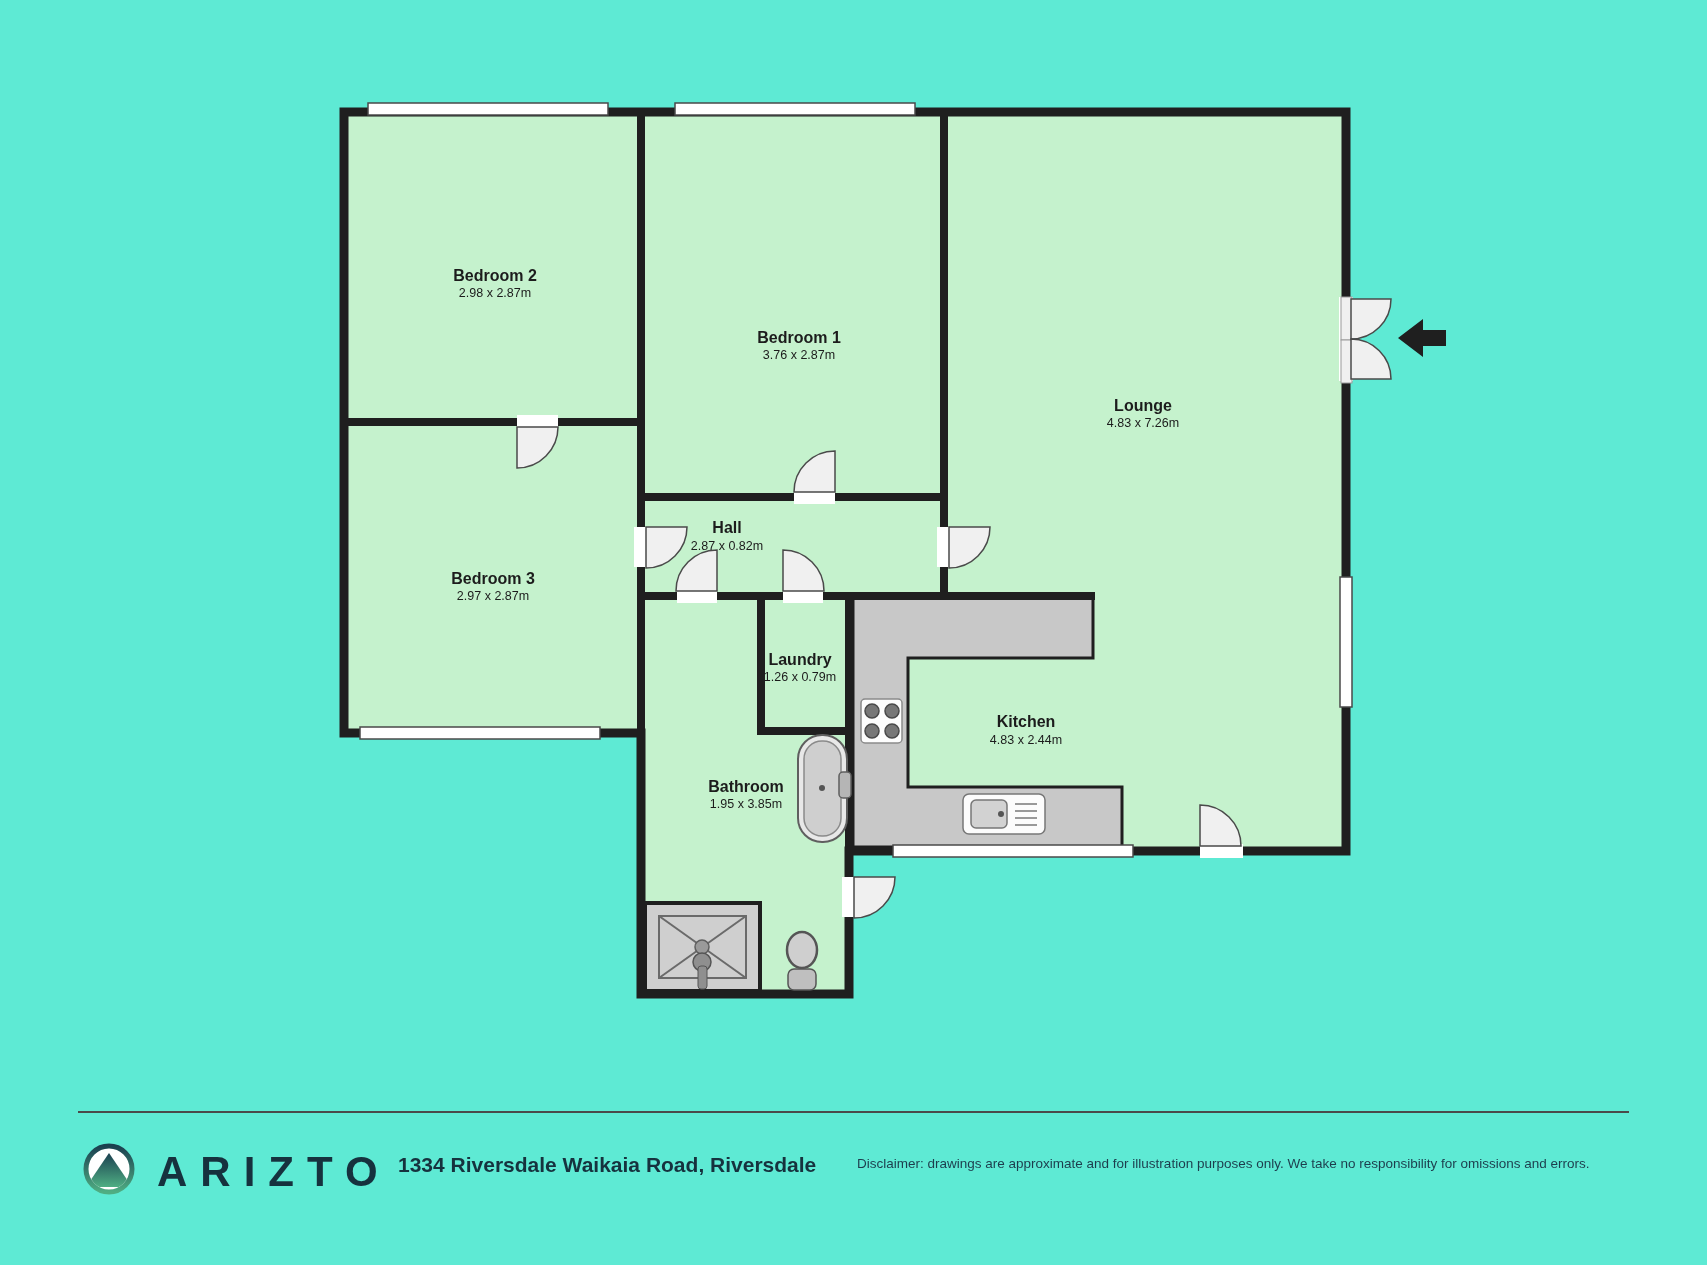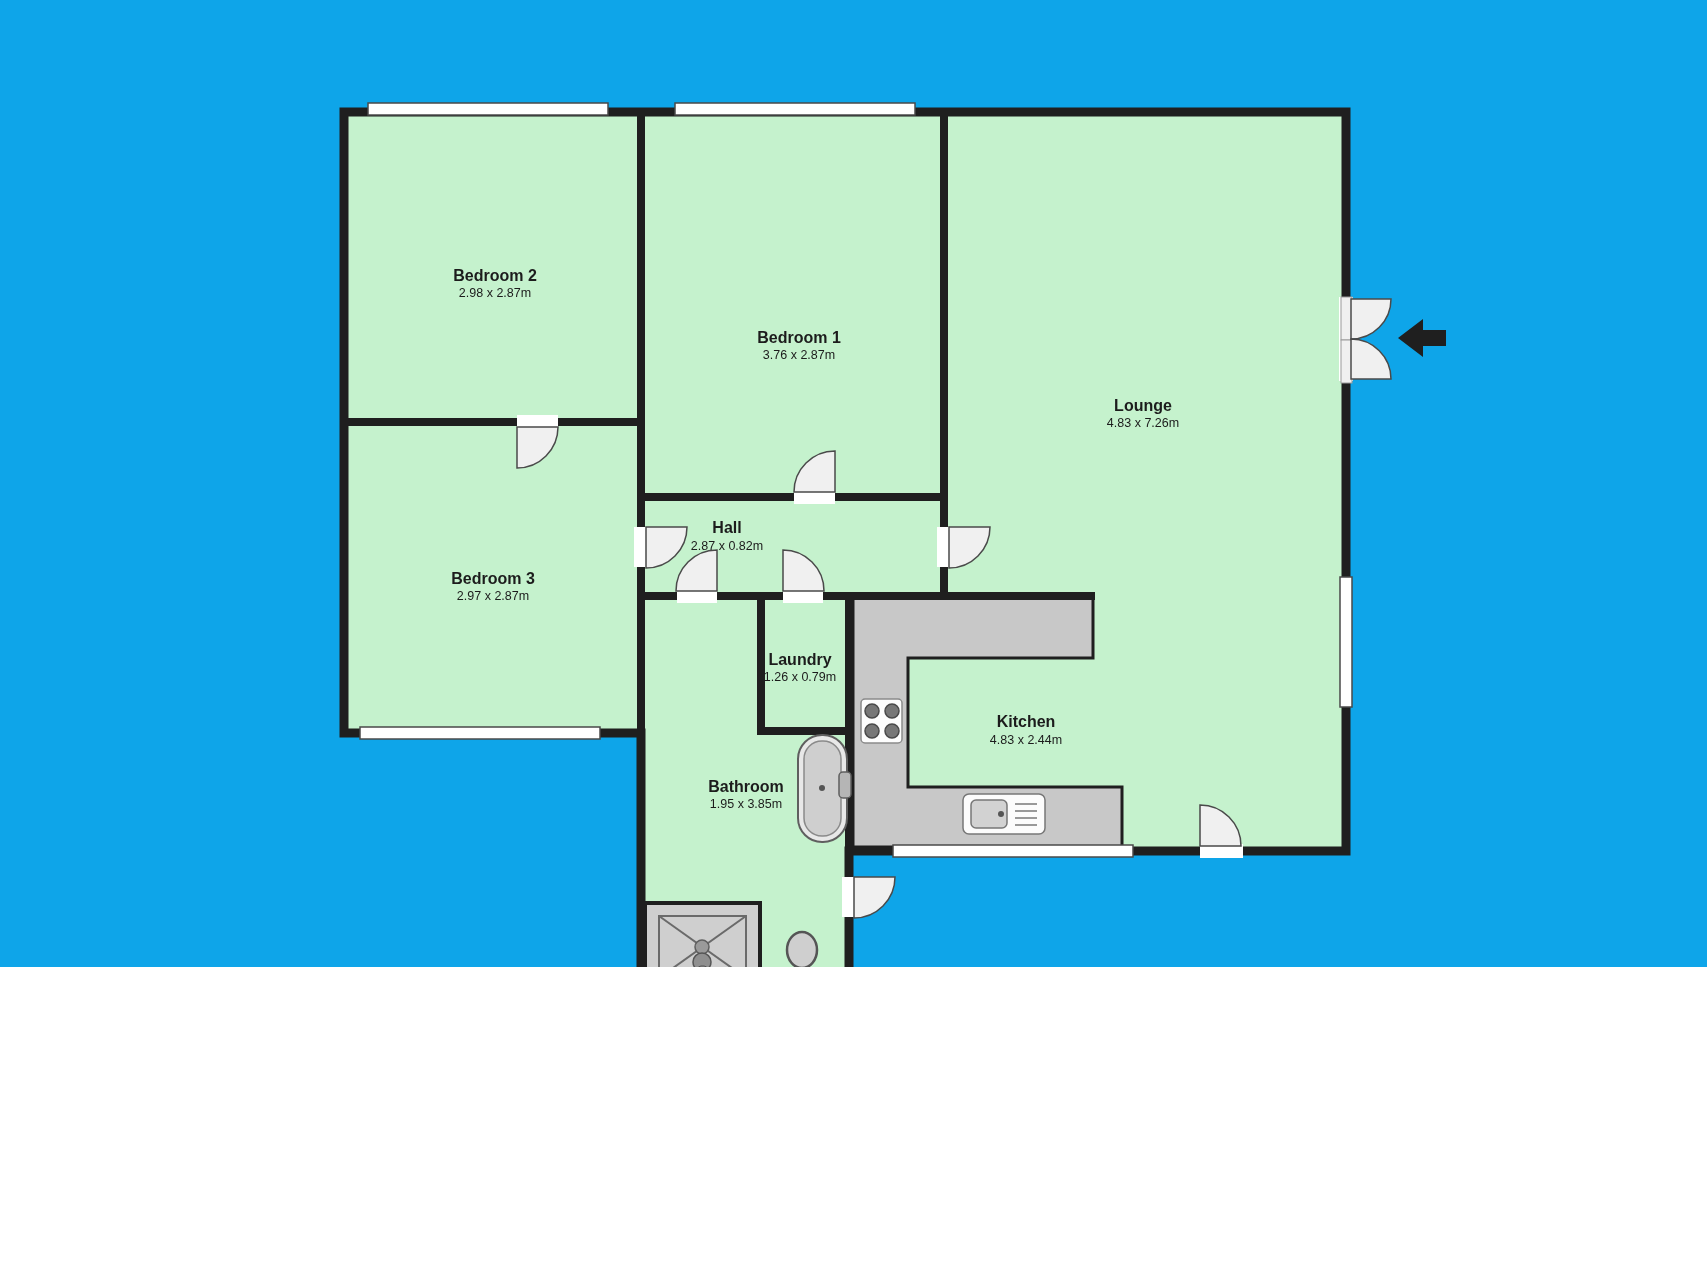--- a/index.html
+++ b/index.html
@@ -1,16 +1,16 @@
 <!DOCTYPE html>
 <html><head>
 <meta charset="utf-8">
 <style>
   html,body{margin:0;padding:0;background:#ffffff;}
-  .canvas{position:relative;width:1707px;height:967px;background:#0ea5e9;overflow:hidden;
+  .canvas{position:relative;width:1707px;height:1265px;background:#5eead4;overflow:hidden;
           font-family:"Liberation Sans", sans-serif;}
   .plan-svg{position:absolute;left:0;top:0;}
   .room-name{font-family:"Liberation Sans",sans-serif;font-size:16px;font-weight:bold;fill:#1c1c1c;text-anchor:middle;}
   .room-dims{font-family:"Liberation Sans",sans-serif;font-size:12.5px;font-weight:500;fill:#1c1c1c;text-anchor:middle;}
   .door-disc{fill:#f0f0f0;stroke:#4a4a4a;stroke-width:1.5;}
   .door-gap{fill:#ffffff;stroke:none;}
   .door-panel{fill:#f0f0f0;stroke:#9a9a9a;stroke-width:1;}
   .window{fill:#ffffff;stroke:#4a4a4a;stroke-width:1.5;}
   .footer-divider{position:absolute;left:78px;top:1111px;width:1551px;height:2px;background:#4a4a4a;}
   .brand-word{position:absolute;left:157px;top:1148px;font-size:42px;font-weight:bold;
@@ -155,14 +155,15 @@
           <circle cx="26" cy="27" r="20.5"></circle>
         </clipPath>
     </defs>
     <circle cx="26" cy="27" r="23" fill="#ffffff" stroke="url(#lg1)" stroke-width="5"></circle>
     <path d="M3,45 L26,11 L49,45 Z" fill="url(#lg1)" clip-path="url(#logoClip)"></path>
   </svg>
 
   <div class="brand-word">ARIZTO</div>
   <div class="address">1334 Riversdale Waikaia Road, Riversdale</div>
   <div class="disclaimer">
+    <div>Disclaimer: drawings are approximate and for illustration purposes only. We take no responsibility for omissions and errors.</div>
   </div>
 </div>
 
 </body></html>

